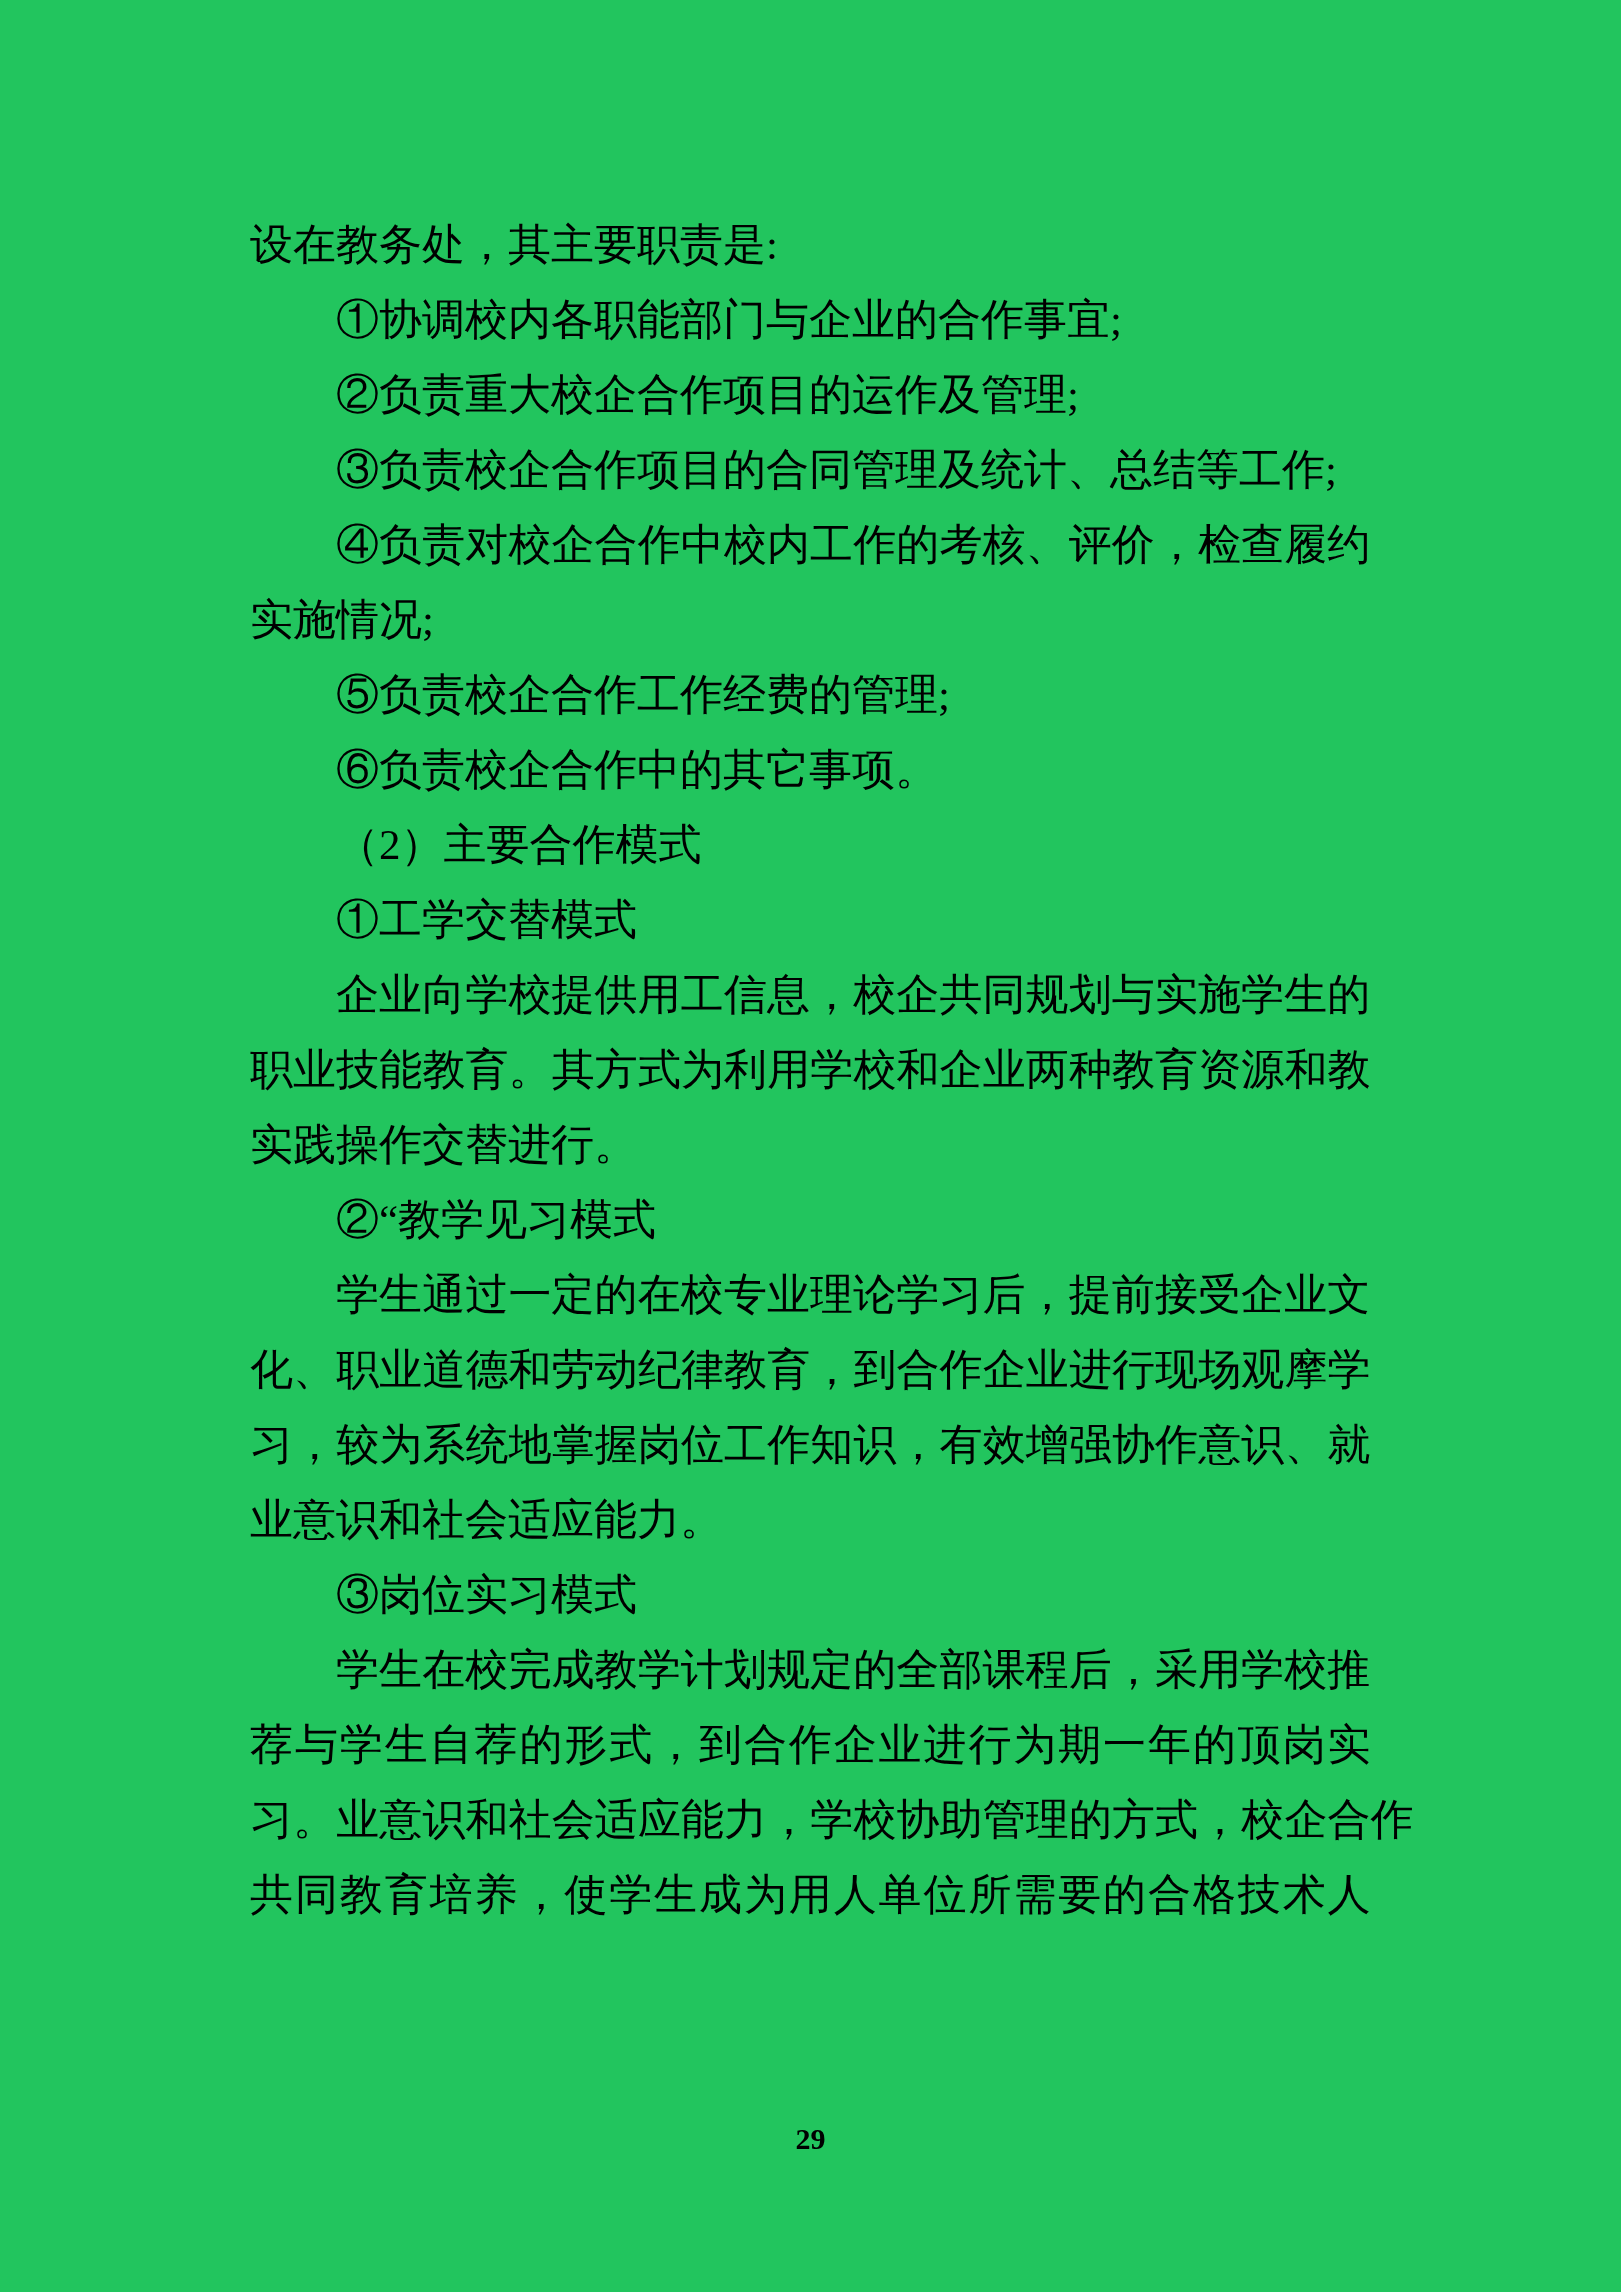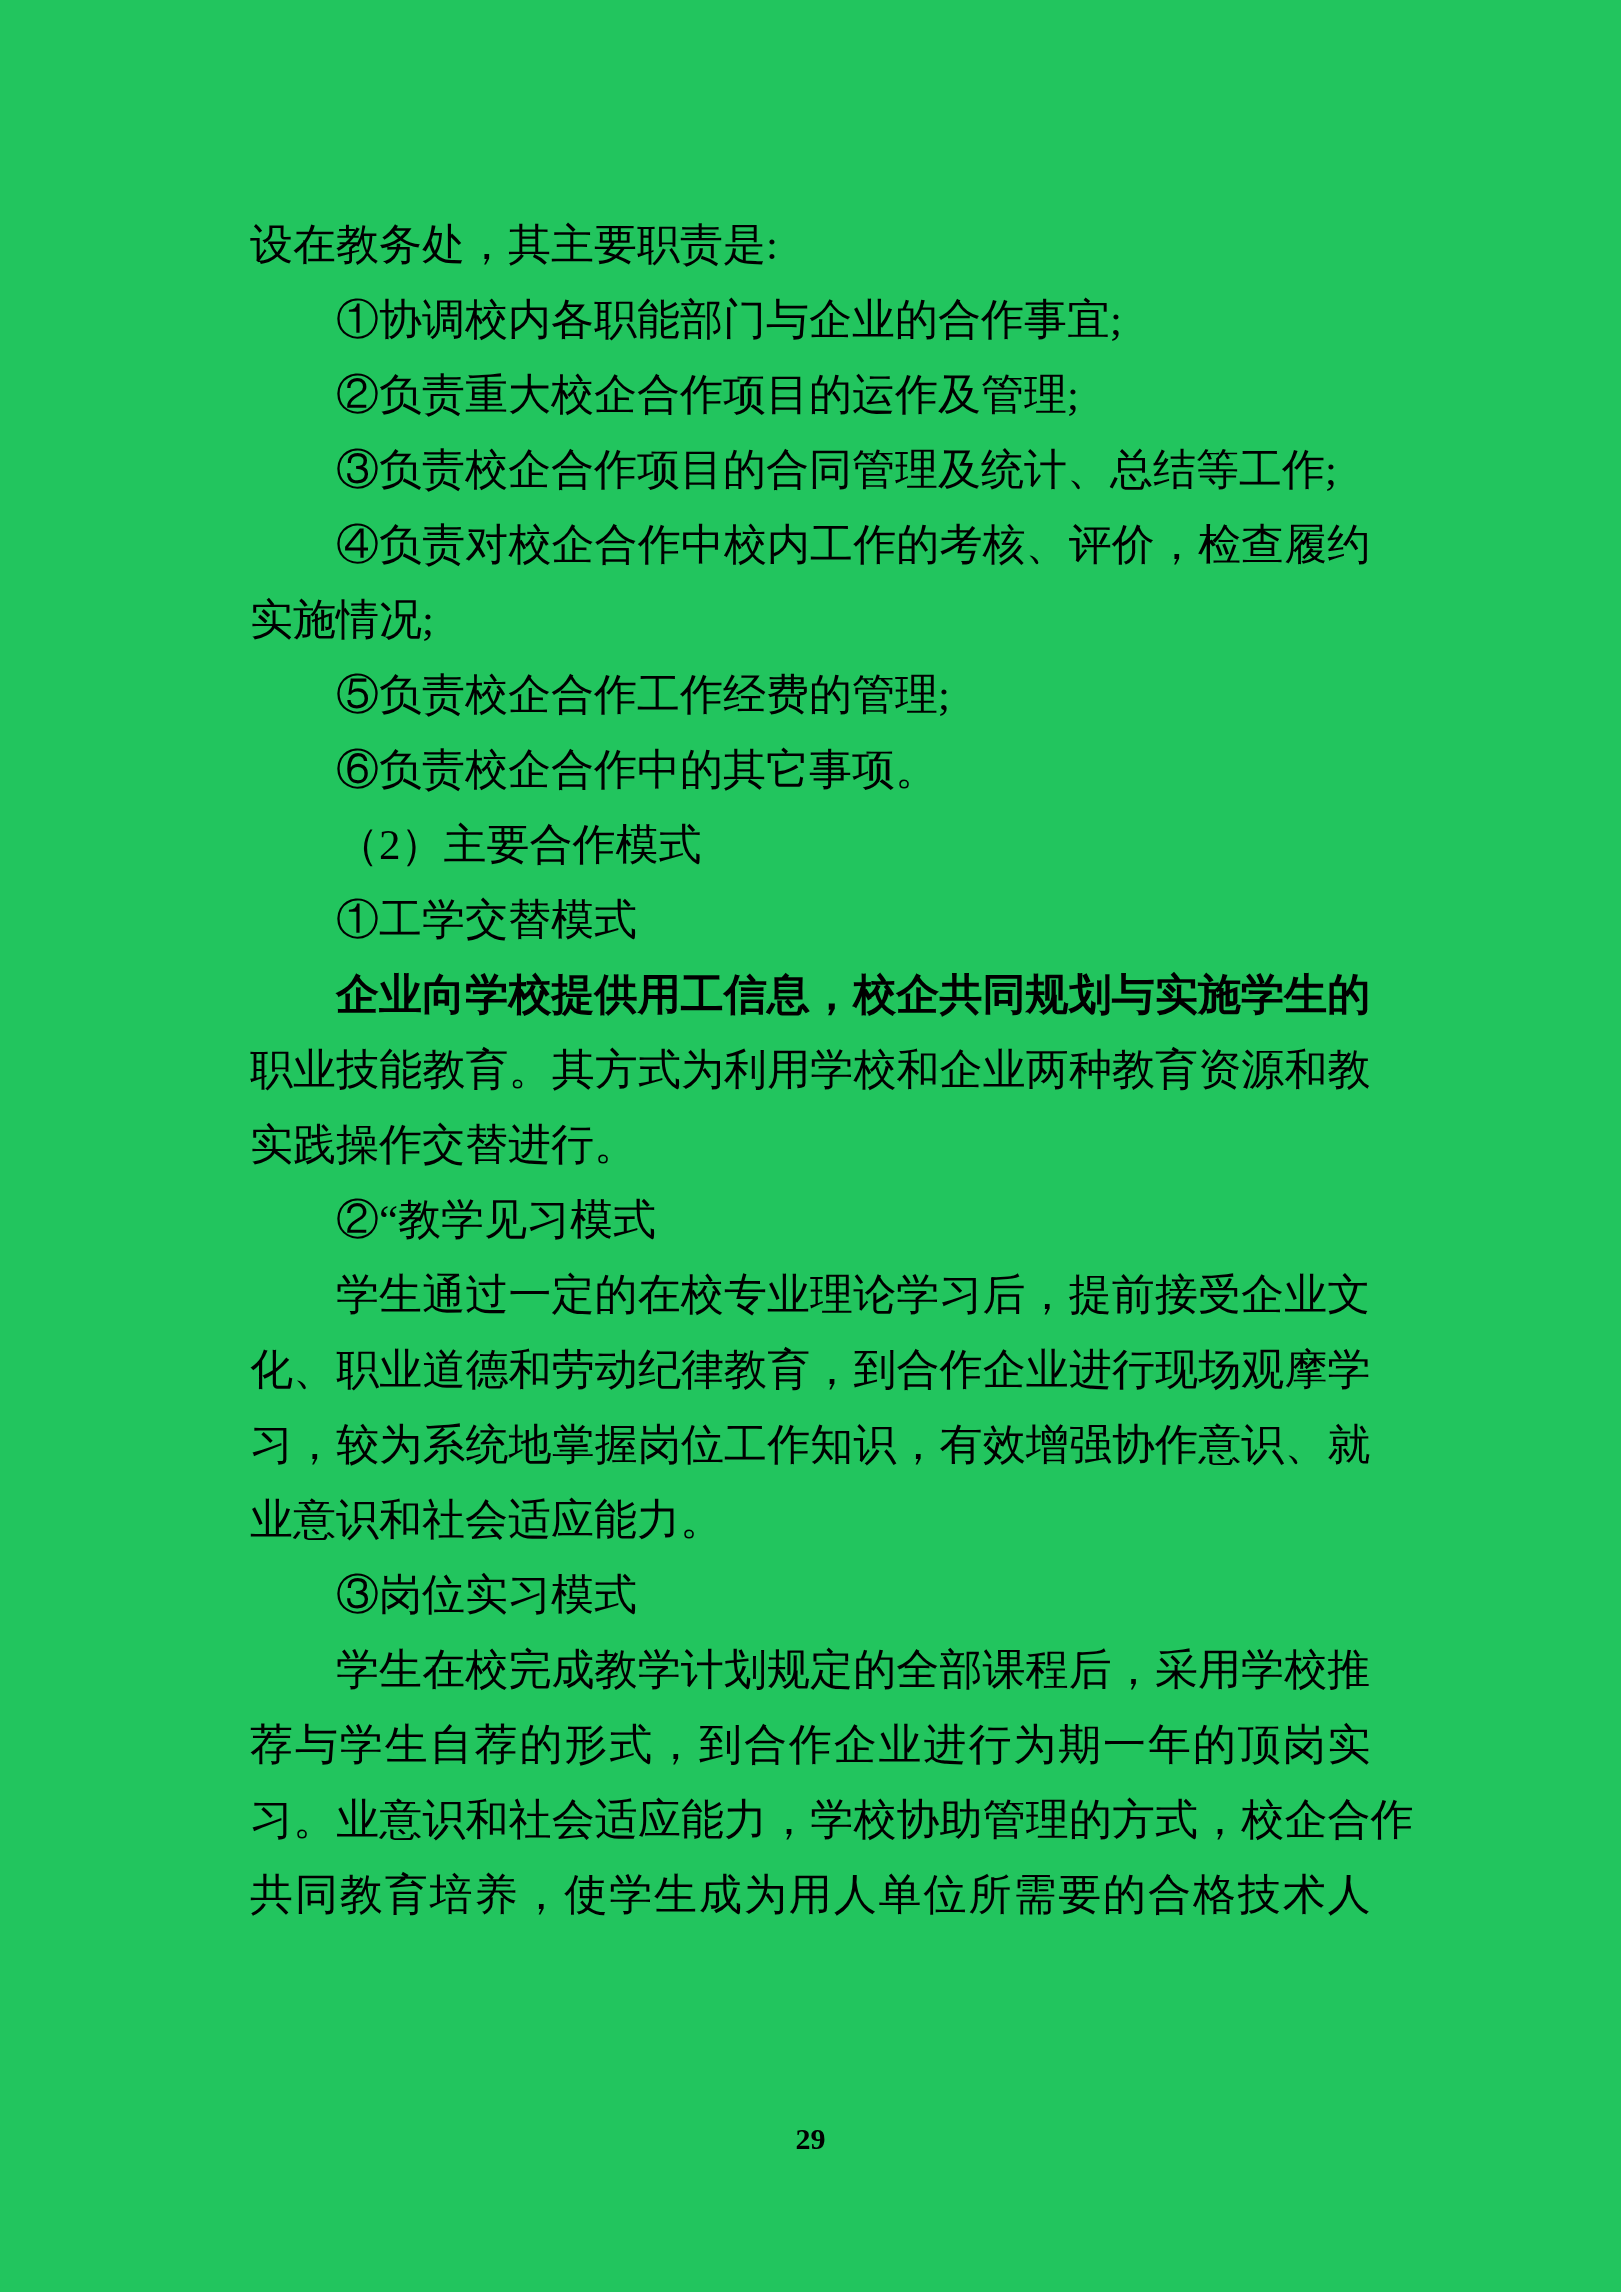--- a/index.html
+++ b/index.html
@@ -53,21 +53,21 @@
       <div class="line"><span>设在教务处，其主要职责是:</span></div>
       <div class="line indent"><span>①协调校内各职能部门与企业的合作事宜;</span></div>
       <div class="line indent"><span>②负责重大校企合作项目的运作及管理;</span></div>
       <div class="line indent"><span>③负责校企合作项目的合同管理及统计、总结等工作;</span></div>
       <div class="line indent"><span style="letter-spacing: 0.1px;">④负责对校企合作中校内工作的考核、评价，检查履约</span></div>
       <div class="line"><span>实施情况;</span></div>
       <div class="line indent"><span>⑤负责校企合作工作经费的管理;</span></div>
       <div class="line indent"><span>⑥负责校企合作中的其它事项。</span></div>
       <div class="line indent"><span>（2）主要合作模式</span></div>
       <div class="line indent"><span>①工学交替模式</span></div>
-      <div class="line indent"><span style="letter-spacing: 0.1px; font-weight: bold;">企业向学校提供用工信息，校企共同规划与实施学生的</span></div>
+      <div class="line indent"><span style="letter-spacing: 0.1px;">企业向学校提供用工信息，校企共同规划与实施学生的</span></div>
       <div class="line"><span style="letter-spacing: 0.1px; text-align: right;">职业技能教育。其方式为利用学校和企业两种教育资源和教</span></div>
       <div class="line"><span>实践操作交替进行。</span></div>
       <div class="line indent"><span>②“教学见习模式</span></div>
       <div class="line indent"><span style="letter-spacing: 0.1px;">学生通过一定的在校专业理论学习后，提前接受企业文</span></div>
       <div class="line"><span style="letter-spacing: 0.1px;">化、职业道德和劳动纪律教育，到合作企业进行现场观摩学</span></div>
       <div class="line"><span style="letter-spacing: 0.1px;">习，较为系统地掌握岗位工作知识，有效增强协作意识、就</span></div>
       <div class="line"><span>业意识和社会适应能力。</span></div>
       <div class="line indent"><span>③岗位实习模式</span></div>
       <div class="line indent"><span style="letter-spacing: 0.1px;">学生在校完成教学计划规定的全部课程后，采用学校推</span></div>
       <div class="line"><span style="letter-spacing: 1.9px;">荐与学生自荐的形式，到合作企业进行为期一年的顶岗实</span></div>

